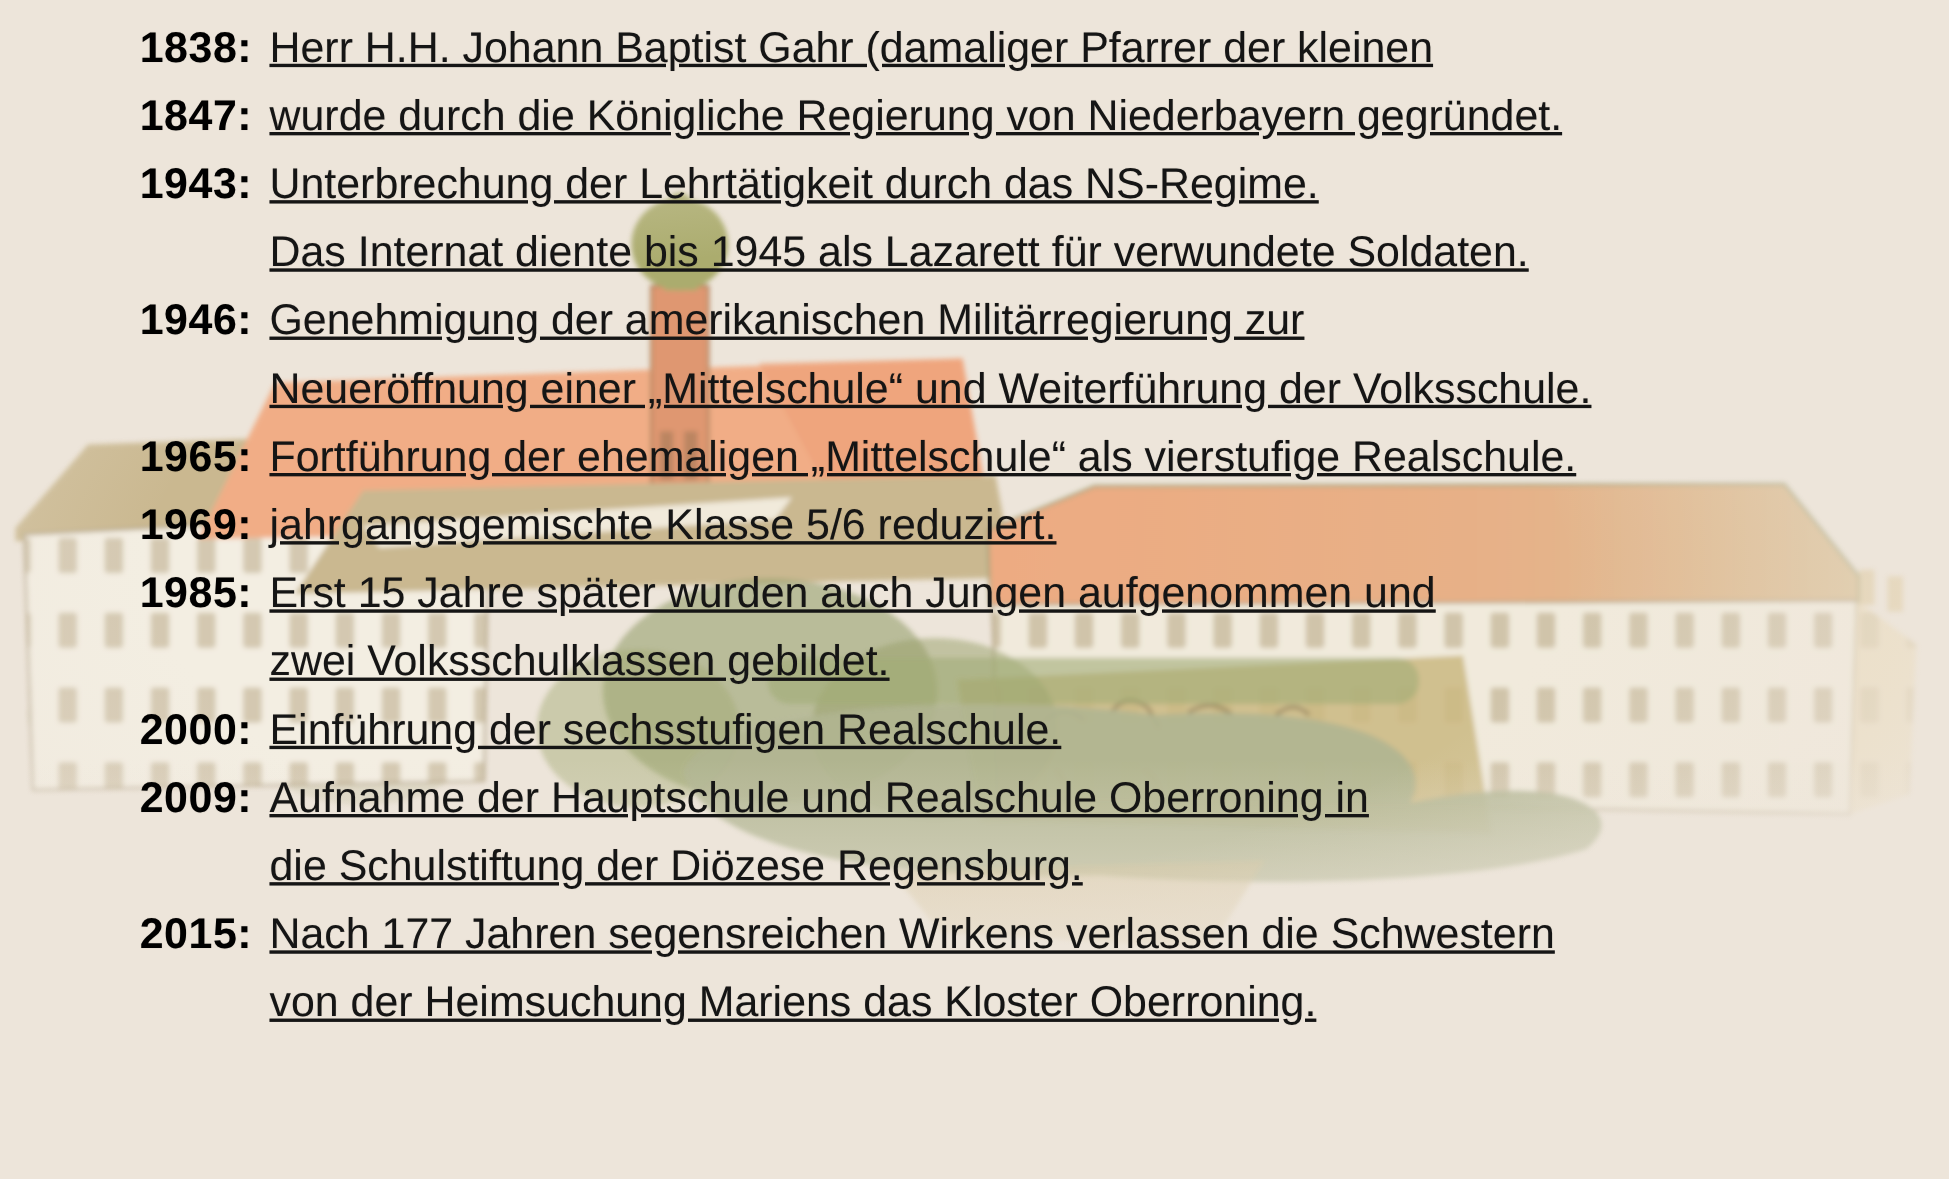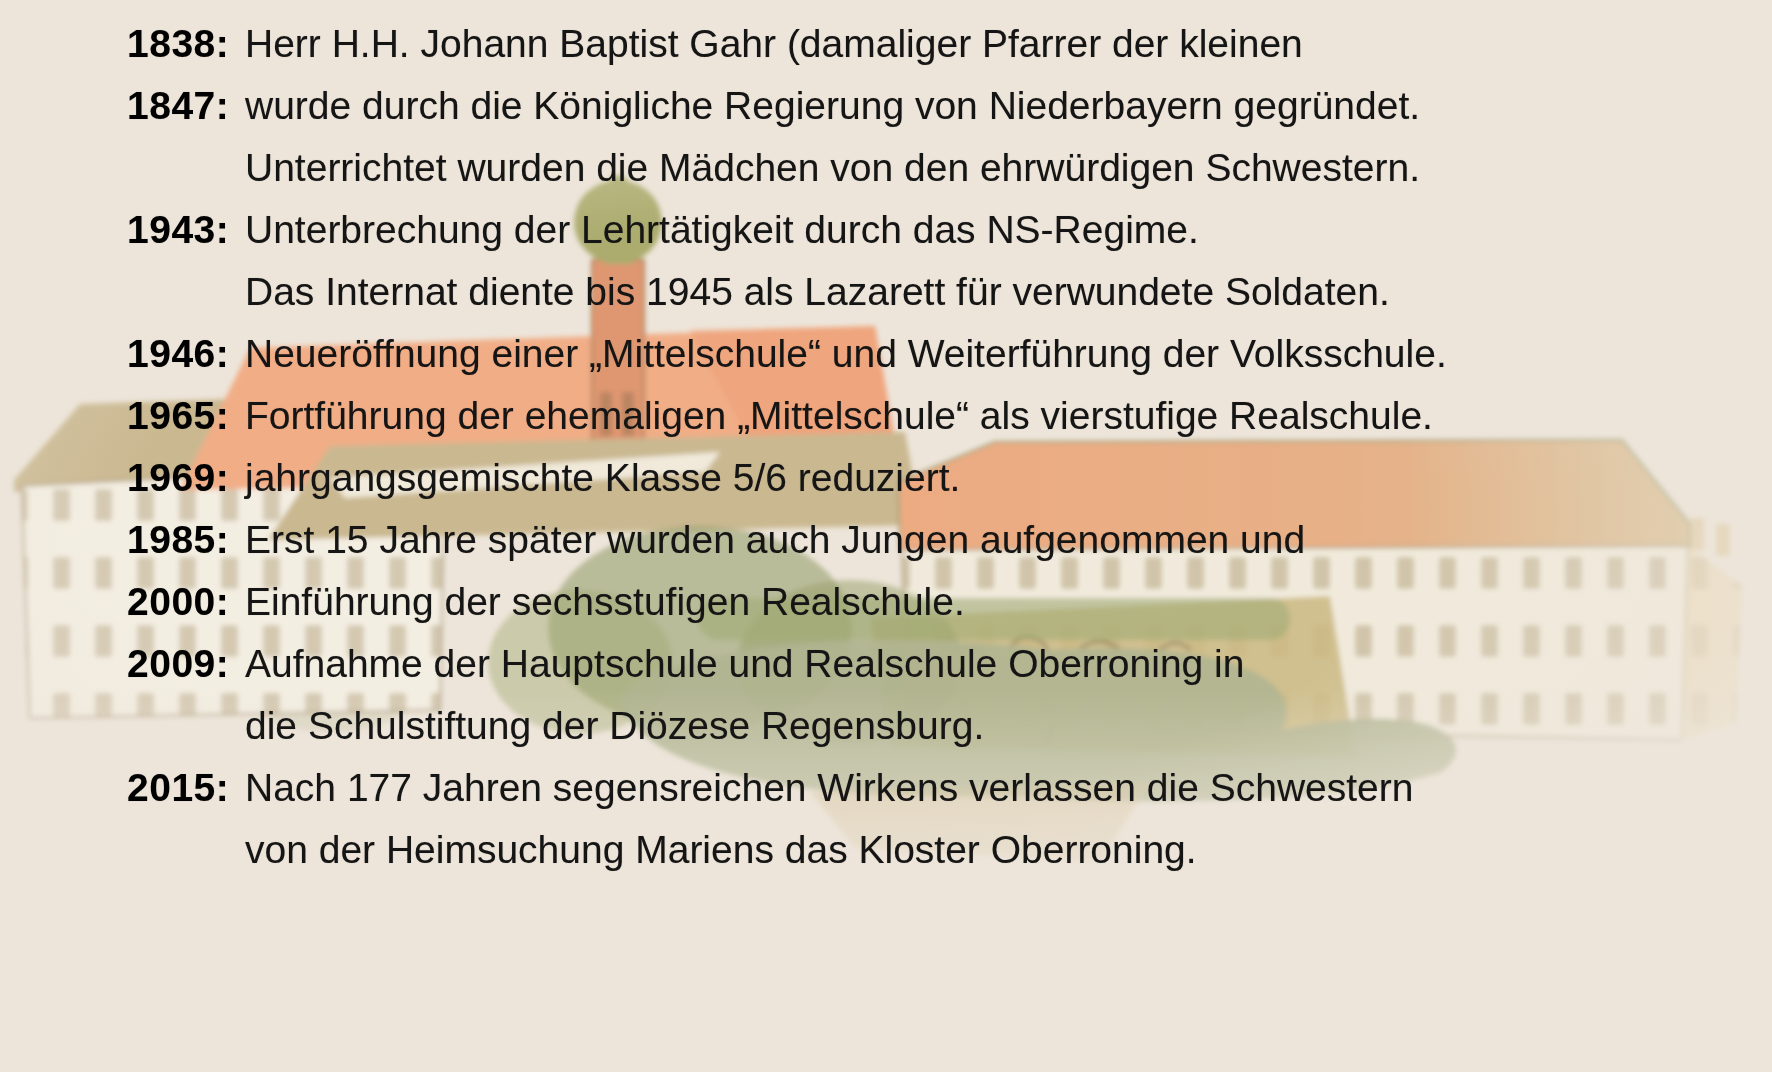--- a/index.html
+++ b/index.html
@@ -8,20 +8,21 @@
     background:#ede5da;
     font-family:"Liberation Sans","DejaVu Sans",sans-serif;
   }
   .page{position:relative;width:1772px;height:1072px;}
   svg.bg{position:absolute;left:0;top:0;width:1772px;height:1072px;}
   .timeline{
     position:relative;z-index:2;
     padding:6px 14px 0 127px;
     font-size:39px;line-height:49px;color:#151515;
     text-shadow:0 0 1px rgba(40,30,20,.25);
+    text-decoration:underline;
   }
   .entry{position:relative;padding-left:118px;}
   .entry .year{
     position:absolute;left:0;top:0;
     font-weight:700;color:#000;letter-spacing:.5px;
   }
   .entry .line{white-space:nowrap;margin-top:13px;}
 </style>
 </head>
 <body>
@@ -129,35 +130,35 @@
     <span class="year">1838:</span>
     <div class="lines">
           <div class="line">Herr H.H. Johann Baptist Gahr (damaliger Pfarrer der kleinen</div>
         </div>
   </div>
 
   <div class="entry">
     <span class="year">1847:</span>
     <div class="lines">
           <div class="line">wurde durch die Königliche Regierung von Niederbayern gegründet.</div>
-          <div class="line">Unterrichtet wurden die Mädchen von den ehrwürdigen Schwestern.</div>
         </div>
   </div>
 
   <div class="entry">
     <span class="year">1943:</span>
     <div class="lines">
           <div class="line">Unterbrechung der Lehrtätigkeit durch das NS-Regime.</div>
           <div class="line">Das Internat diente bis 1945 als Lazarett für verwundete Soldaten.</div>
         </div>
   </div>
 
   <div class="entry">
     <span class="year">1946:</span>
     <div class="lines">
+          <div class="line">Genehmigung der amerikanischen Militärregierung zur</div>
           <div class="line">Neueröffnung einer „Mittelschule“ und Weiterführung der Volksschule.</div>
         </div>
   </div>
 
   <div class="entry">
     <span class="year">1965:</span>
     <div class="lines">
           <div class="line">Fortführung der ehemaligen „Mittelschule“ als vierstufige Realschule.</div>
         </div>
   </div>
@@ -166,20 +167,21 @@
     <span class="year">1969:</span>
     <div class="lines">
           <div class="line">jahrgangsgemischte Klasse 5/6 reduziert.</div>
         </div>
   </div>
 
   <div class="entry">
     <span class="year">1985:</span>
     <div class="lines">
           <div class="line">Erst 15 Jahre später wurden auch Jungen aufgenommen und</div>
+          <div class="line">zwei Volksschulklassen gebildet.</div>
         </div>
   </div>
 
   <div class="entry">
     <span class="year">2000:</span>
     <div class="lines">
           <div class="line">Einführung der sechsstufigen Realschule.</div>
         </div>
   </div>
 

